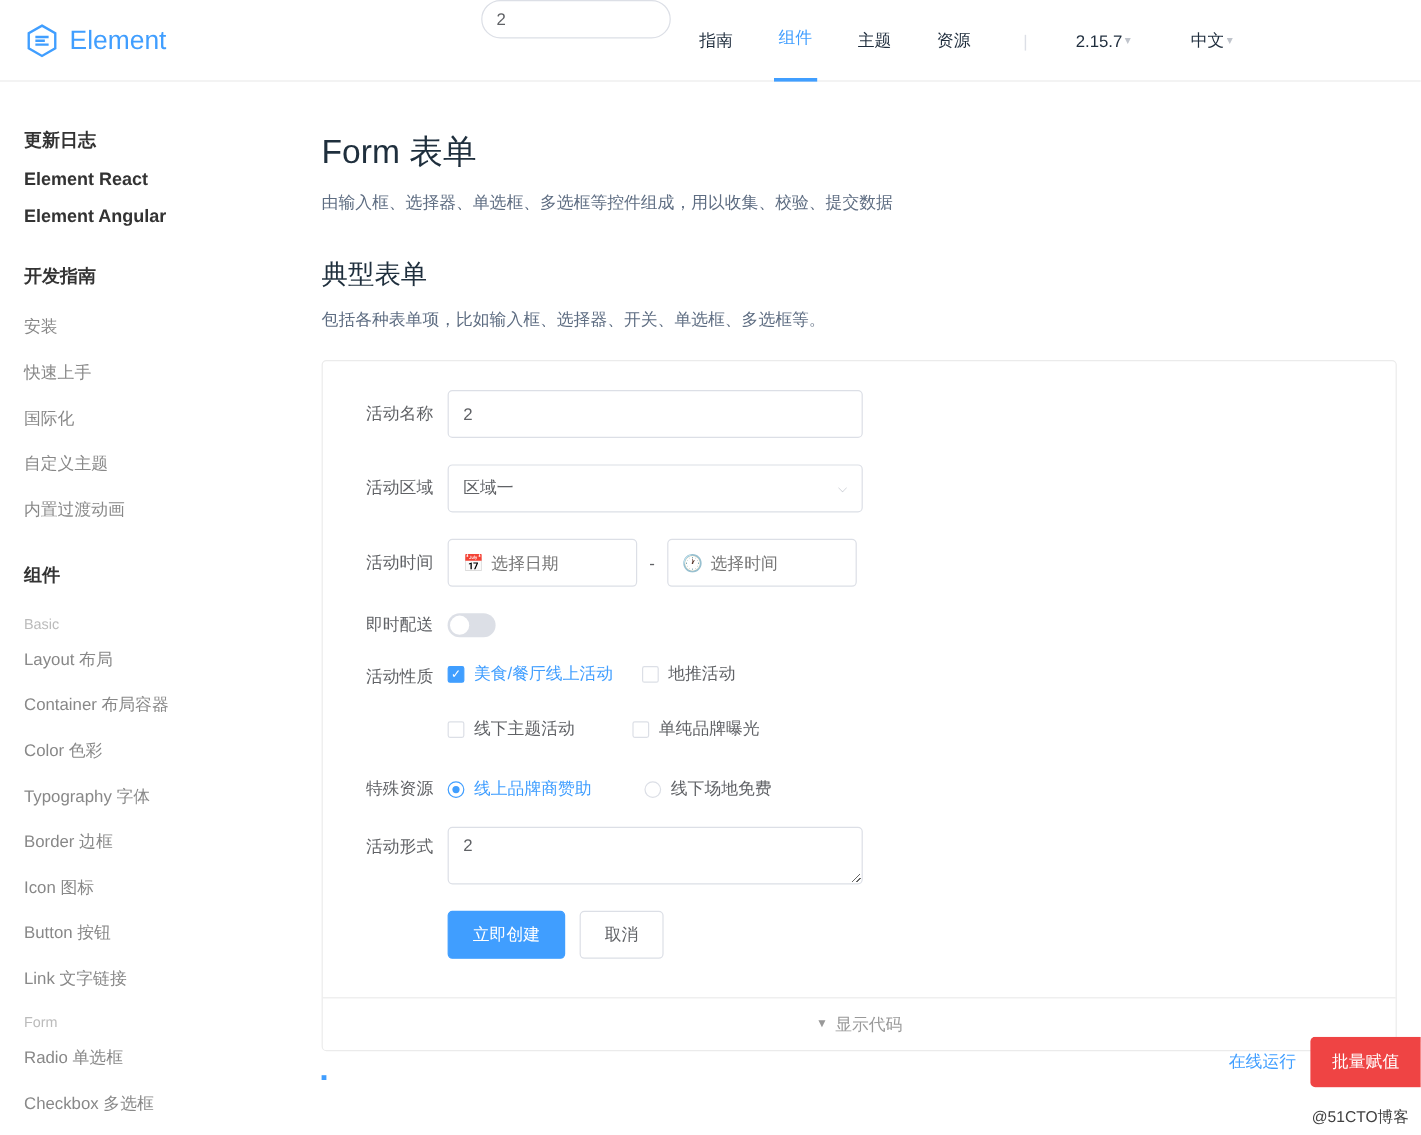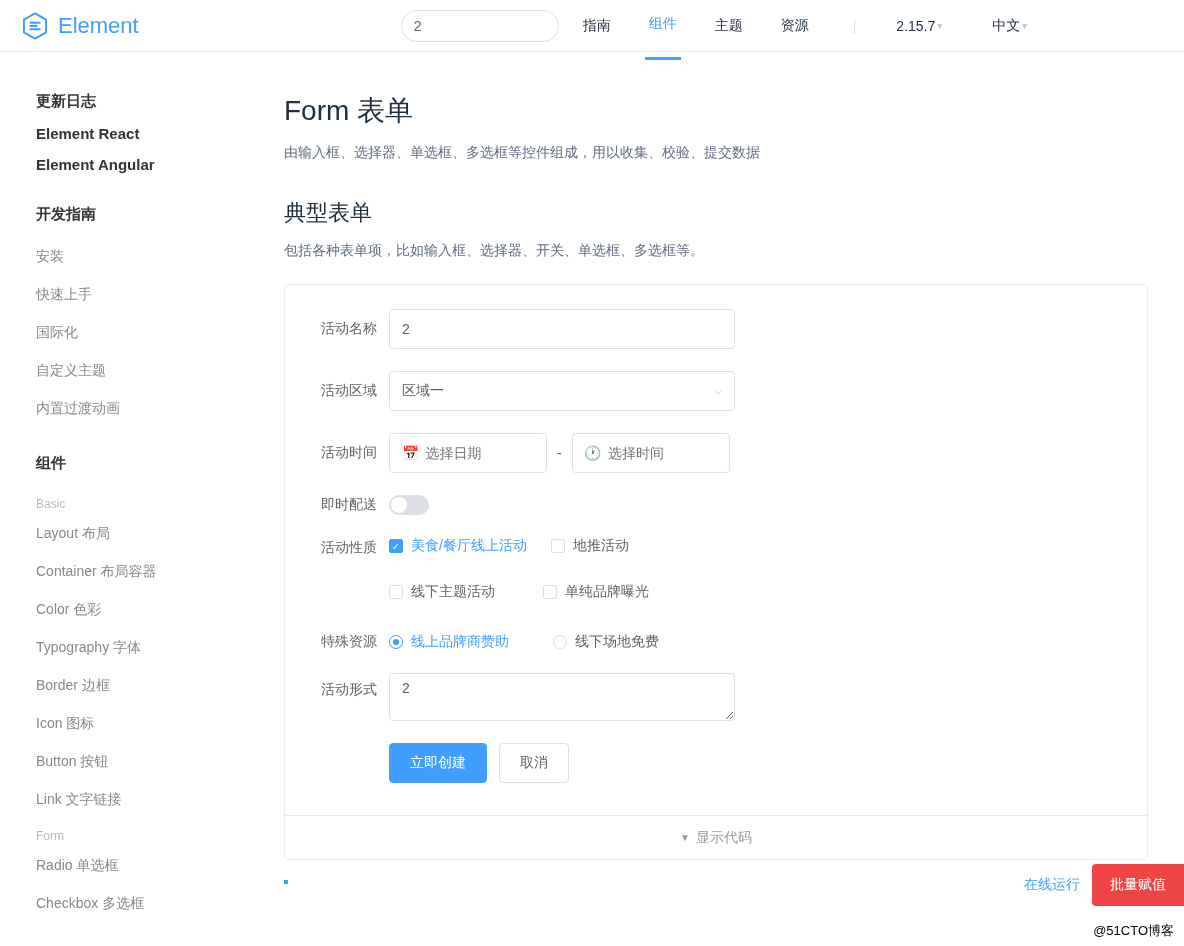--- a/index.html
+++ b/index.html
@@ -1,28 +1,28 @@
 <!DOCTYPE html>
 <html><head>
 <meta charset="utf-8">
 <style>
 * { box-sizing: border-box; margin: 0; padding: 0; }
 body { font-family: -apple-system, BlinkMacSystemFont, "Segoe UI", Helvetica, Arial, sans-serif; font-size: 14px; color: #606266; background: #fff; width: 1184px; }
-.header { display: flex; align-items: center; height: 52px; border-bottom: 1px solid #ebebeb; padding: 0 20px; }
+.header { display: flex; height: 68px; border-bottom: 1px solid #ebebeb; padding: 0 20px; }
 .logo { display: flex; align-items: center; color: #409eff; font-size: 22px; font-weight: 500; }
 .logo svg { width: 30px; height: 30px; margin-right: 8px; }
 .search-box { margin-left: 262px; }
 .search-box input { width: 158px; height: 32px; border: 1px solid #dcdfe6; border-radius: 16px; padding: 0 12px; font-size: 14px; color: #606266; outline: none; }
 .nav { display: flex; align-items: center; margin-left: 20px; gap: 30px; }
 .nav-item { color: #1f2d3d; font-size: 14px; cursor: pointer; padding: 24px 4px; }
 .nav-item.active { color: #409eff; border-bottom: 3px solid #409eff; }
 .divider-v { color: #dcdfe6; margin: 0 10px; }
 .dropdown { display: flex; align-items: center; color: #1f2d3d; cursor: pointer; gap: 2px; }
 .chevron { font-size: 10px; color: #c0c4cc; }
-.container { display: flex; padding: 0 36px; justify-content: space-between; }
+.container { display: flex; padding: 0 20px; justify-content: space-between; }
 .sidebar { width: 248px; padding-top: 40px; flex-shrink: 0; }
 .sidebar-title { color: #333; font-size: 15px; font-weight: 600; margin-bottom: 14px; }
 .sidebar-item { color: #888; font-size: 14px; padding: 10px 0; cursor: pointer; }
 .sidebar-group-label { color: #bbb; font-size: 12px; padding: 10px 0 4px; }
 .main { flex: 1; padding-top: 40px; min-width: 0; }
 h2 { font-size: 28px; font-weight: 400; color: #1f2f3d; margin-bottom: 14px; }
 .subtitle { color: #5e6d82; font-size: 14px; margin-bottom: 36px; }
 h3 { font-size: 22px; font-weight: 400; color: #1f2f3d; margin-bottom: 14px; }
 .desc { color: #5e6d82; font-size: 14px; margin-bottom: 24px; }
 .demo-box { border: 1px solid #ebebeb; border-radius: 4px; }
@@ -47,21 +47,21 @@
 .radio.checked { border-color: #409eff; }
 .radio.checked::after { content: ''; width: 6px; height: 6px; background: #409eff; border-radius: 50%; }
 .textarea { width: 346px; min-height: 48px; border: 1px solid #dcdfe6; border-radius: 4px; padding: 6px 12px; font-size: 14px; color: #606266; resize: vertical; outline: none; font-family: inherit; }
 .btn { height: 40px; padding: 0 20px; border-radius: 4px; font-size: 14px; cursor: pointer; border: 1px solid #dcdfe6; background: #fff; color: #606266; }
 .btn.primary { background: #409eff; border-color: #409eff; color: #fff; }
 .demo-footer { border-top: 1px solid #ebebeb; height: 44px; display: flex; align-items: center; justify-content: center; color: #999; font-size: 14px; cursor: pointer; }
 .demo-footer .tri { font-size: 10px; margin-right: 6px; }
 .float-actions { position: fixed; right: 0; bottom: 40px; display: flex; align-items: center; gap: 12px; }
 .float-link { color: #409eff; font-size: 14px; cursor: pointer; }
 .float-btn { background: #ef4444; color: #fff; padding: 12px 18px; font-size: 14px; border-radius: 4px 0 0 4px; cursor: pointer; border: none; }
-.watermark { position: fixed; right: 10px; bottom: 6px; color: #000000; font-size: 13px; }
+.watermark { position: fixed; right: 10px; bottom: 6px; color: #404040; font-size: 13px; }
 .blue-bar { height: 4px; width: 4px; background: #409eff; margin-top: 20px; }
 .checkbox-rows { display: flex; flex-direction: column; }
 .checkbox-rows .row { display: flex; }
 </style>
 </head>
 <body>
 
 <div class="header">
   <div class="logo">
     <svg viewBox="0 0 38 38">

